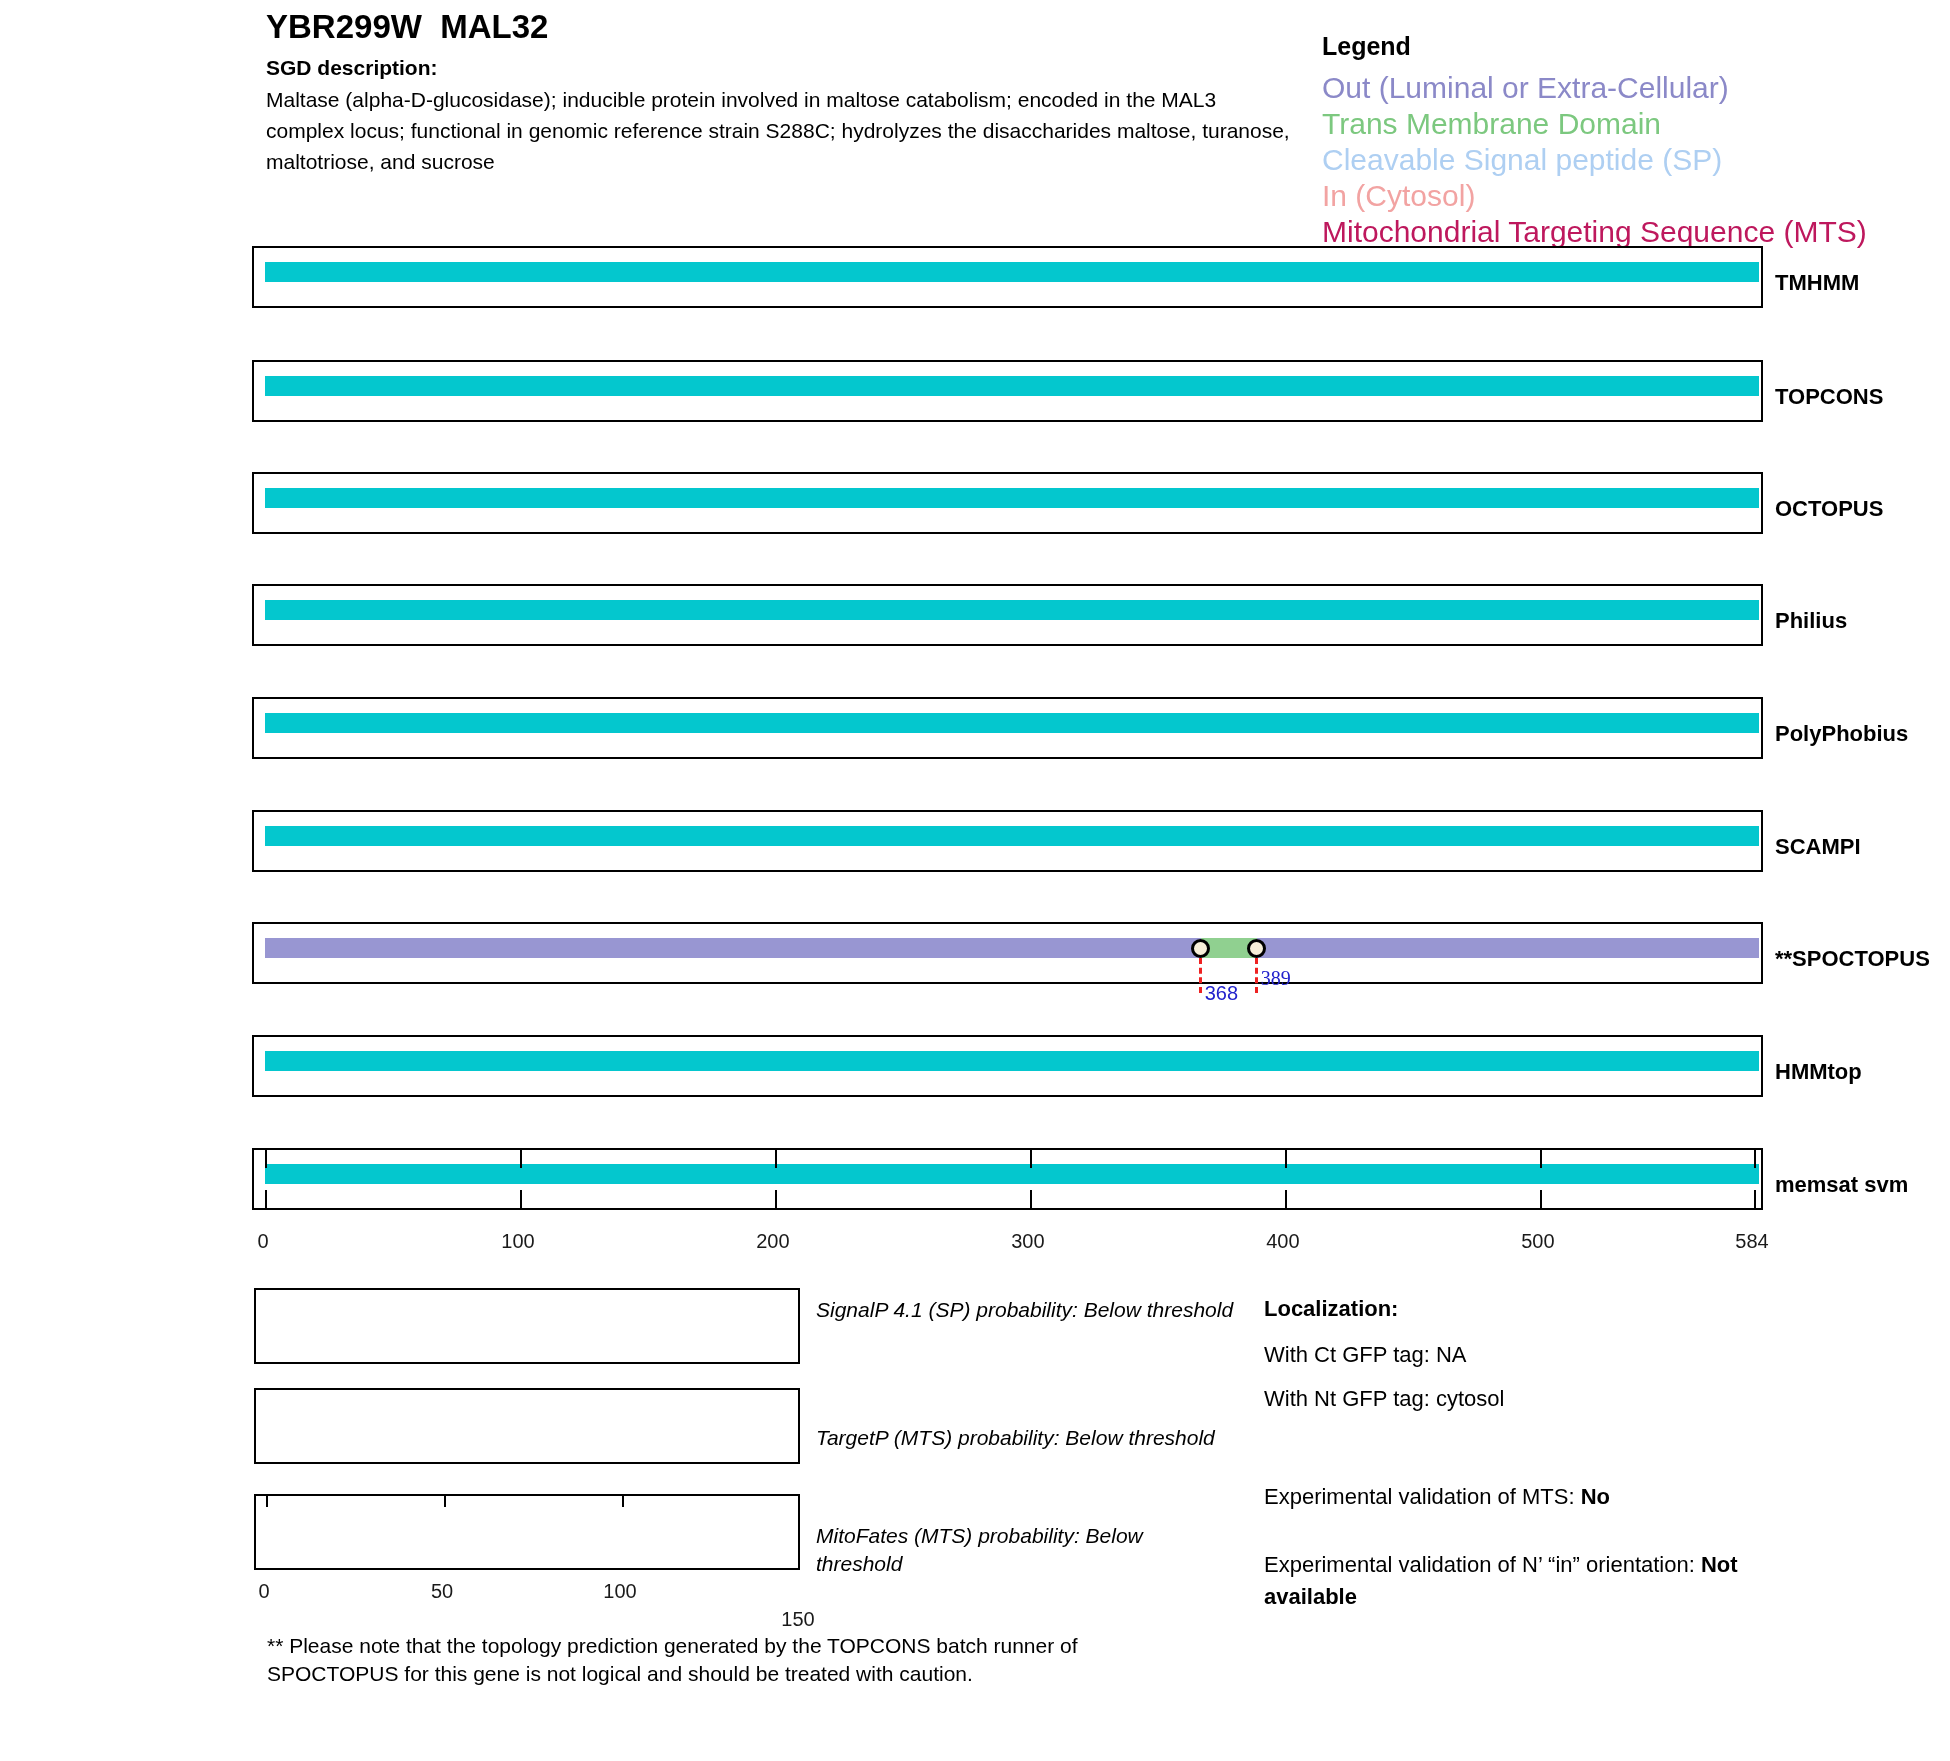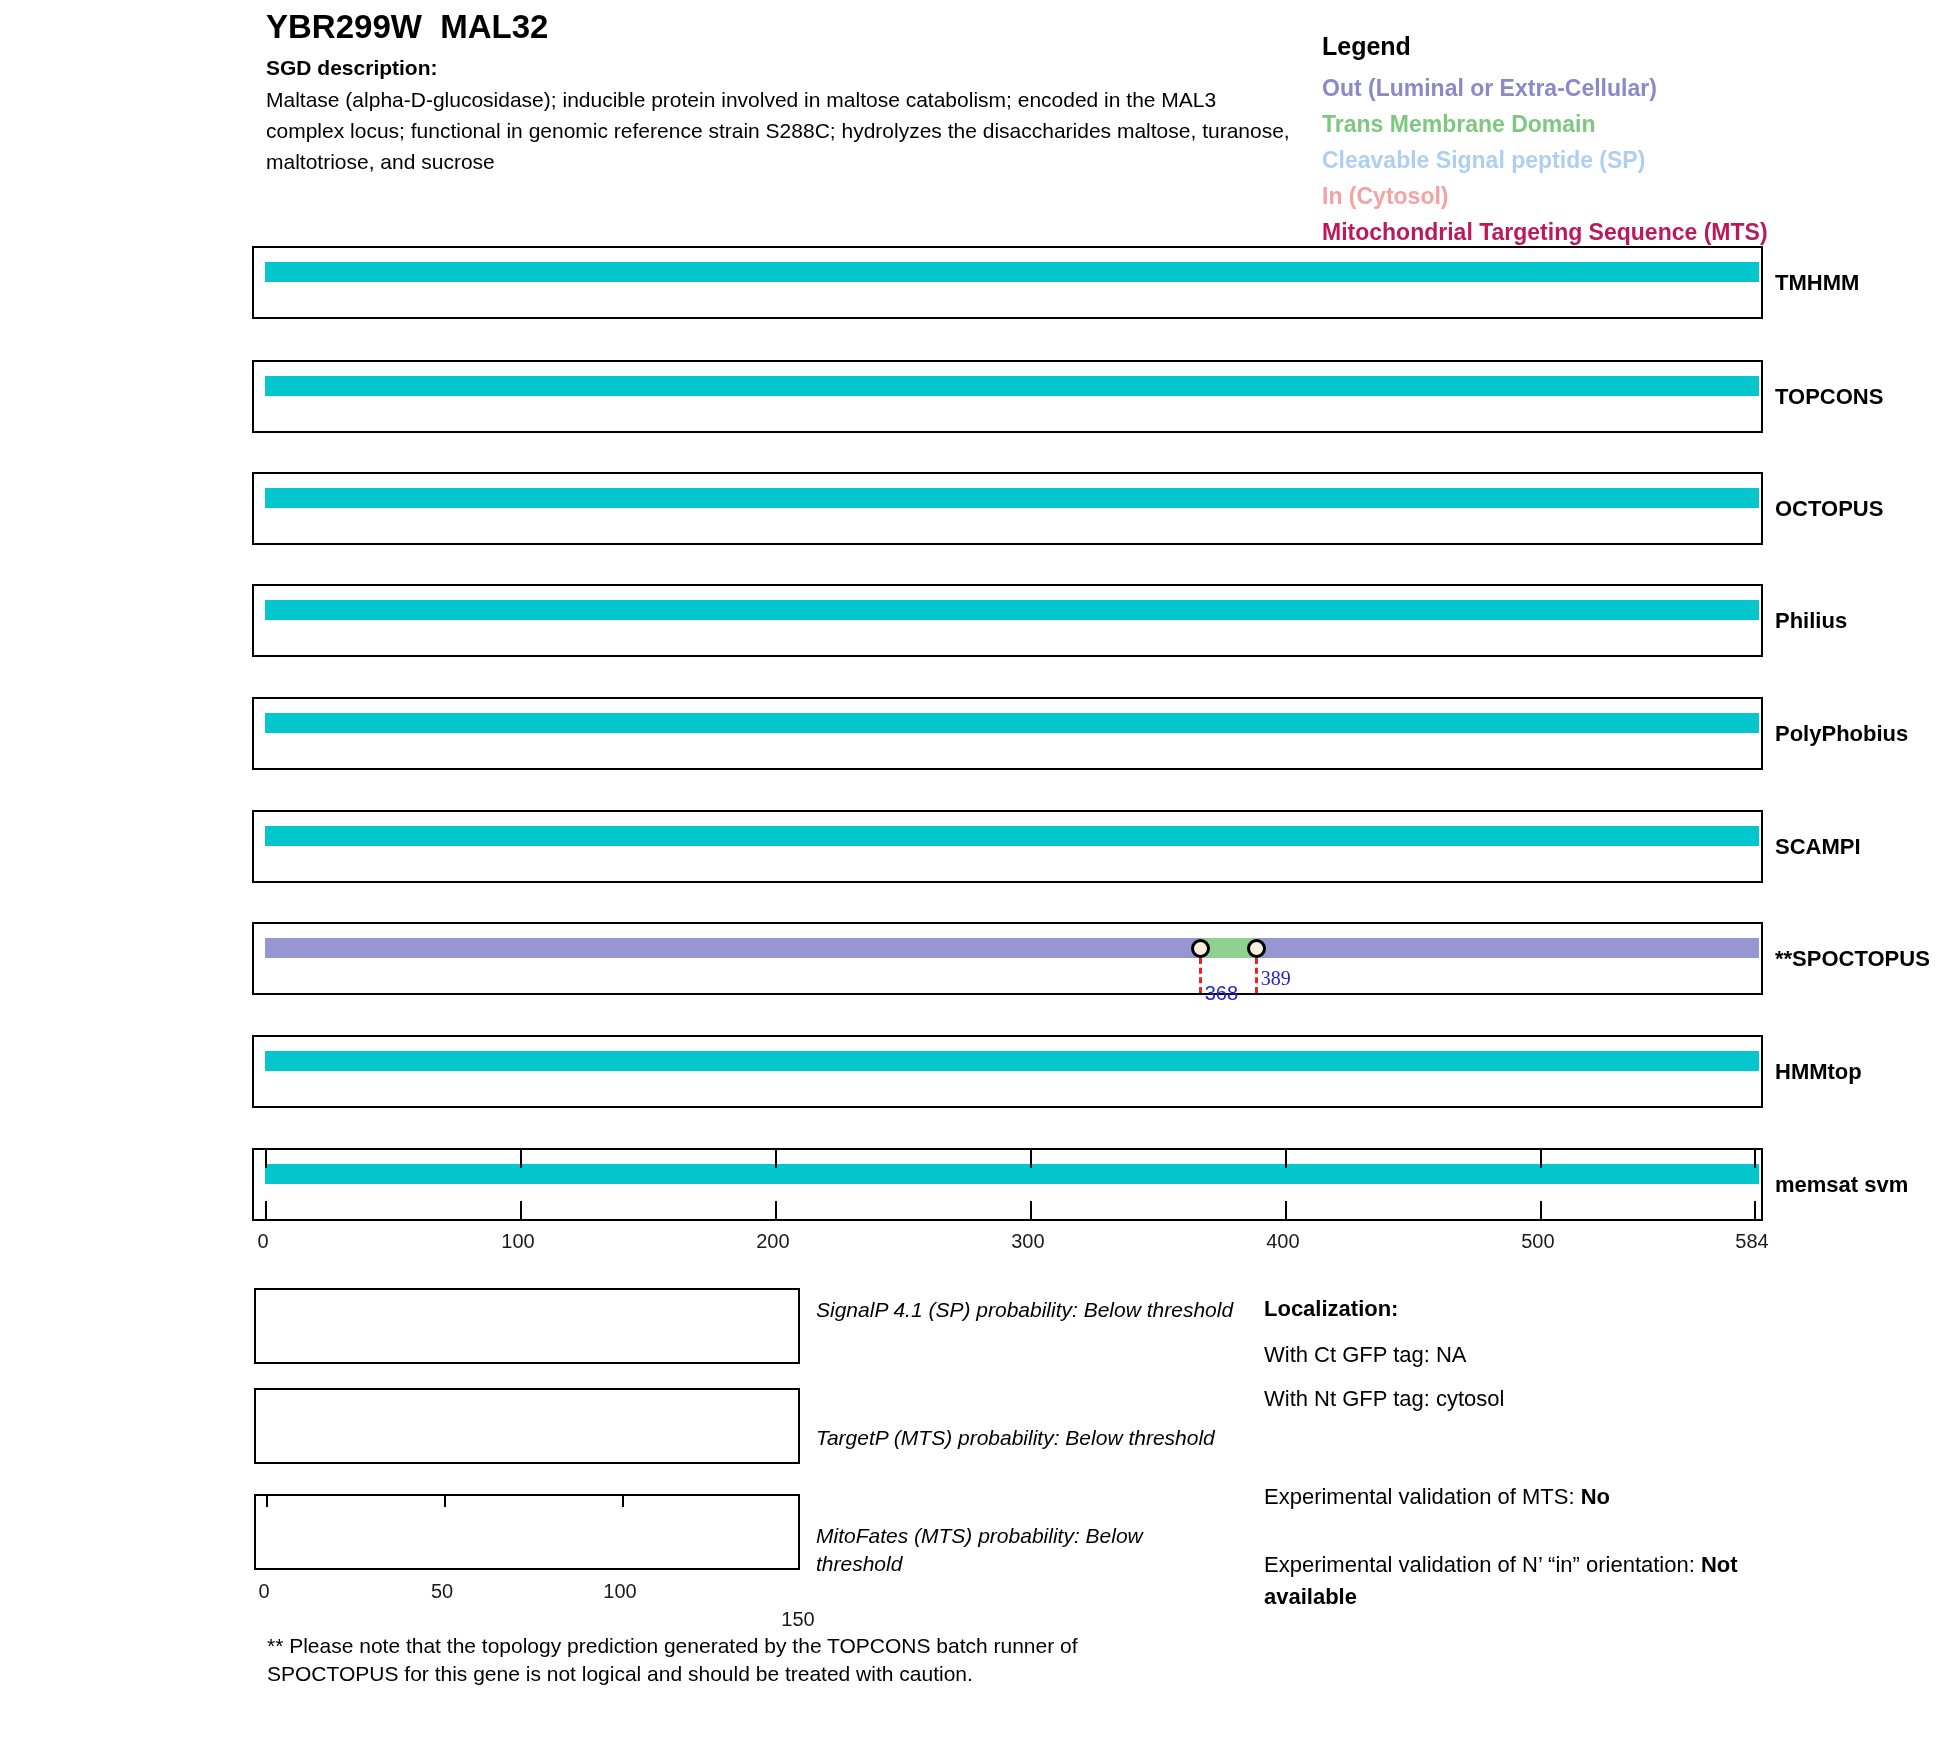--- a/index.html
+++ b/index.html
@@ -6,22 +6,22 @@
   body{
     width:1950px;height:1761px;position:relative;background:#ffffff;
     font-family:"Liberation Sans",sans-serif;color:#000;overflow:hidden;
   }
   .abs{position:absolute;}
   .page-title{left:266px;top:8px;font-size:33px;font-weight:bold;white-space:pre;}
   .sgd-label{left:266px;top:56px;font-size:21px;font-weight:bold;}
   .desc-line{left:266px;font-size:21px;line-height:31px;white-space:pre;}
   .legend{left:1322px;top:4px;width:560px;}
   .legend-title{font-size:25px;font-weight:bold;margin-bottom:9px;margin-top:28px;}
-  .legend-item{font-size:23px;font-weight:bold;line-height:36px;white-space:pre;}
-  .track-box{position:absolute;left:252px;width:1511px;height:73px;border:2px solid #000;box-sizing:border-box;background:#fff;}
+  .legend-item{font-size:30px;font-weight:normal;line-height:36px;white-space:pre;}
+  .track-box{position:absolute;left:252px;width:1511px;height:62px;border:2px solid #000;box-sizing:border-box;background:#fff;}
   .track-seg{position:absolute;top:14px;height:20px;}
   .track-label{position:absolute;left:1775px;font-size:22px;font-weight:bold;height:26px;line-height:26px;white-space:pre;}
   .tick{position:absolute;width:2px;background:#000;}
   .axis-num{position:absolute;width:90px;margin-left:-45px;text-align:center;font-size:20px;color:#1a1a1a;}
   .marker-circle{position:absolute;width:19px;height:19px;border-radius:50%;box-sizing:border-box;border:3px solid #000;}
   .vdash{position:absolute;width:0;border-left:3px dashed;}
   .pos-num{position:absolute;font-size:20px;}
   .bbox{position:absolute;left:254px;width:546px;height:76px;border:2px solid #000;box-sizing:border-box;background:#fff;}
   .caption{position:absolute;left:816px;font-size:21px;line-height:28px;white-space:pre;font-style:italic;}
   .loc{position:absolute;left:1264px;font-size:22px;white-space:pre;text-align:center;}

